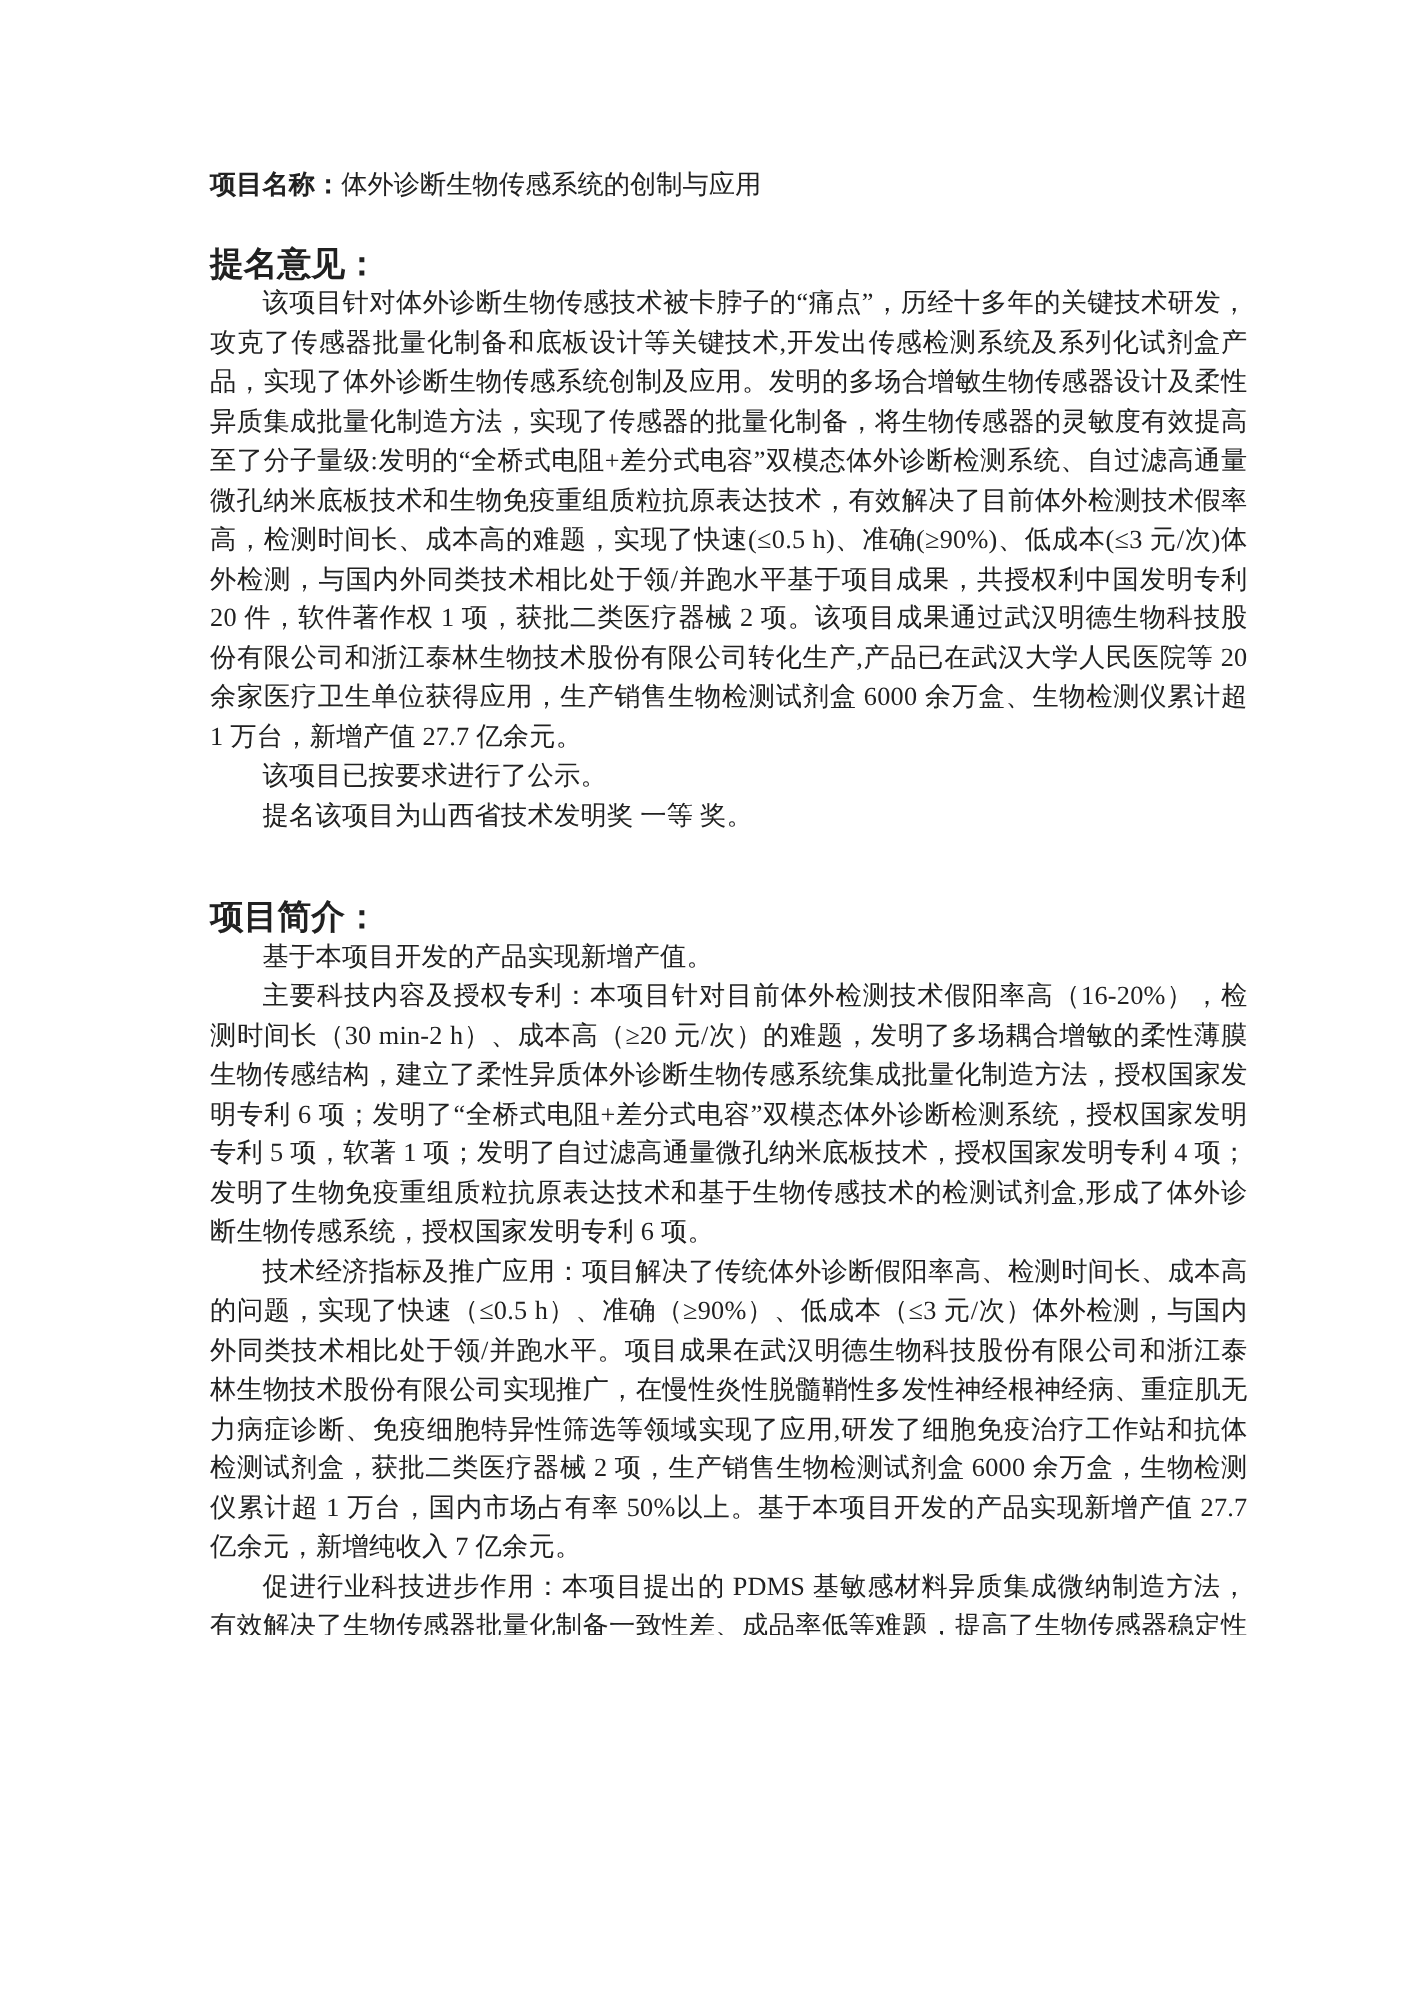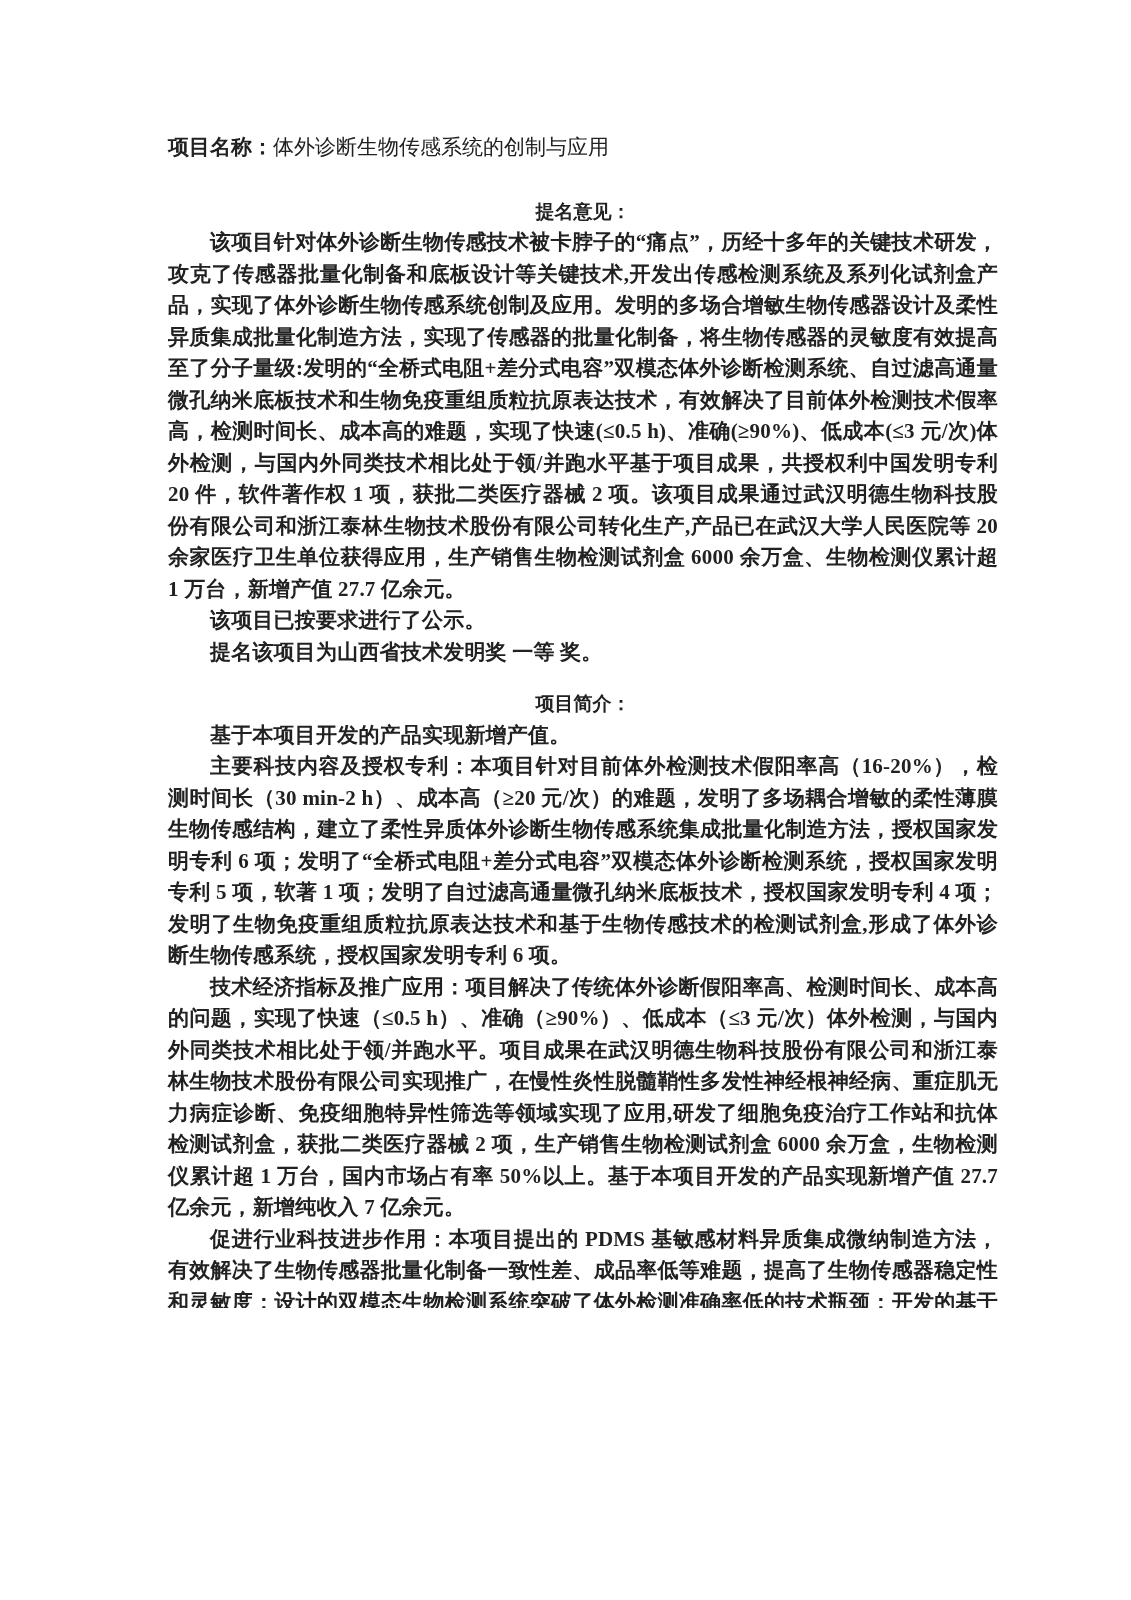--- a/index.html
+++ b/index.html
@@ -24,35 +24,33 @@
     font-size: 21px;
     line-height: 31.5px;
   }
   .field {
     margin: 0 0 32px 0;
   }
   .field .label {
     font-weight: bold;
   }
   .section-heading {
-    font-size: 19px;
+    font-size: 27px;
     font-weight: bold;
     margin: 0;
     line-height: 31.5px;
-    text-align: center;
   }
   .section-heading.gap-top {
-    margin-top: 20px;
+    margin-top: 50px;
   }
   .para {
     margin: 0;
     text-indent: 2em;
     text-align: justify;
     letter-spacing: 0.2px;
-    font-weight: bold;
   }
 </style>
 </head>
 <body>
 
 <div class="page">
   <div class="content">
 
     <p class="field"><span class="label">项目名称：</span><span class="value">体外诊断生物传感系统的创制与应用</span></p>
 

